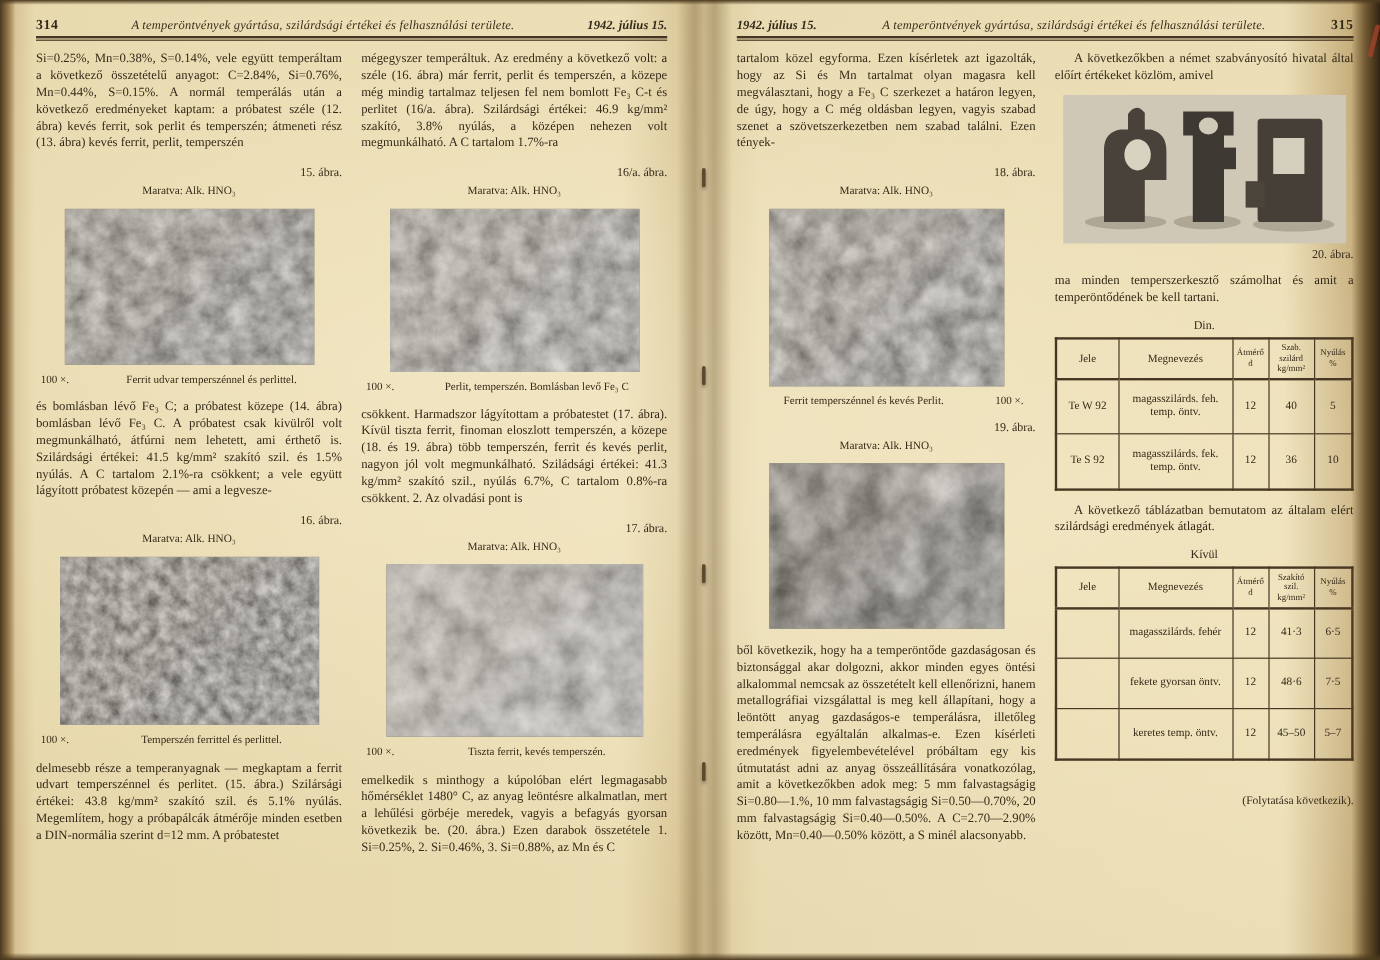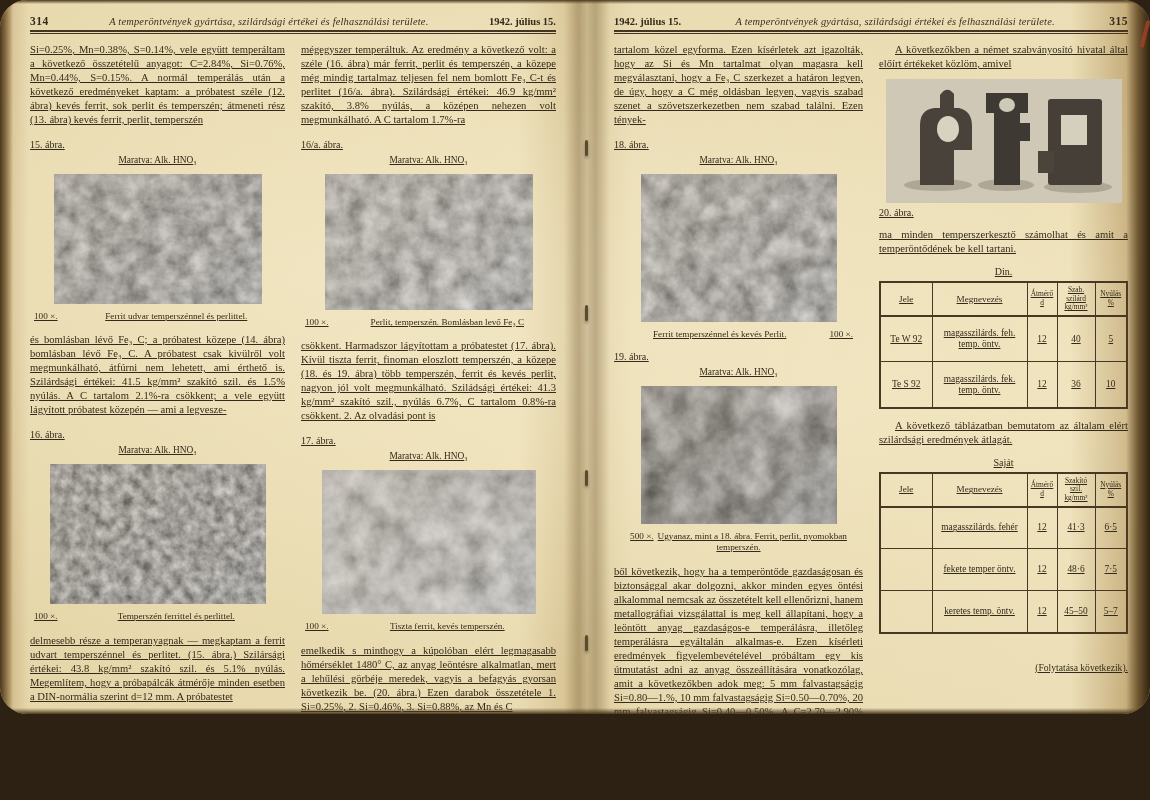--- a/index.html
+++ b/index.html
@@ -1,23 +1,23 @@
 <!DOCTYPE html>
 <html><head>
 <meta charset="utf-8">
 <style>
   *{box-sizing:border-box}
   html,body{margin:0;padding:0}
   body{width:1150px;height:800px;overflow:hidden;background:#2c2113;
        font-family:"Liberation Serif","DejaVu Serif",serif;color:#342a19;}
-  .spread{position:relative;width:1150px;height:714px;overflow:hidden;
+  .spread{position:relative;width:1150px;height:800px;overflow:hidden;
     background:
       radial-gradient(ellipse at 28% 38%, rgba(255,248,224,.35), transparent 62%),
       radial-gradient(ellipse at 76% 55%, rgba(255,246,218,.28), transparent 58%),
-      linear-gradient(90deg,#c8ad7d 0%,#e6d7aa 2.5%,#eadcb2 45%,#d5c190 50%,#e8dab0 55%,#ecdfb7 93%,#bfa470 99%); border-radius: 27px;}
+      linear-gradient(90deg,#c8ad7d 0%,#e6d7aa 2.5%,#eadcb2 45%,#d5c190 50%,#e8dab0 55%,#ecdfb7 93%,#bfa470 99%);}
   .edge-left{position:absolute;left:0;top:0;bottom:0;width:13px;
     background:linear-gradient(90deg,#4a3820,#8a6f43 45%,rgba(138,111,67,0));}
   .edge-right{position:absolute;right:0;top:0;bottom:0;width:24px;
     background:linear-gradient(270deg,#30230f,#6d5530 48%,rgba(109,85,48,0));}
   .edge-top{position:absolute;left:0;right:0;top:0;height:4px;
     background:linear-gradient(#4c3a1e,rgba(0,0,0,0));}
   .edge-bottom{position:absolute;left:0;right:0;bottom:0;height:6px;
     background:linear-gradient(rgba(0,0,0,0),#4c3a1e);}
   .gutter{position:absolute;left:564px;top:0;bottom:0;width:46px;
     background:linear-gradient(90deg,rgba(0,0,0,0),rgba(118,94,56,.38) 32%,rgba(92,72,40,.16) 50%,rgba(118,94,56,.38) 68%,rgba(0,0,0,0));}
@@ -26,29 +26,29 @@
   .ink-mark{position:absolute;right:3px;top:20px;width:4px;height:28px;background:#a23f28;
     transform:rotate(14deg);border-radius:2px;opacity:.85;}
 
   .page{position:absolute;top:0;height:800px}
   .page-left{left:0;width:566px;padding:15px 10px 10px 30px;}
   .page-right{left:604px;width:546px;padding:15px 22px 10px 10px;}
 
   .phead{display:flex;align-items:baseline;margin-bottom:3px;}
   .phead .num{font-size:11.5px;font-weight:bold;letter-spacing:.5px;}
   .phead .t{flex:1;text-align:center;font-style:italic;font-size:10.4px;letter-spacing:.2px;color:#3a2f1d;}
-  .phead .d{font-size:10.5px;font-weight:bold;white-space:nowrap;}
+  .phead .d{font-size:10.5px;font-weight:bold;white-space:nowrap;font-style:italic;}
   .rule{height:4px;border-top:2px solid #453521;border-bottom:1px solid #453521;margin-bottom:9px;}
 
   .cols{display:flex;gap:16px;}
-  .col{flex:1;min-width:0;text-decoration:underline;}
+  .col{flex:1;min-width:0;}
   p.body{margin:0;font-size:10.6px;line-height:14px;text-align:justify;}
   .ind{text-indent:16px;}
 
-  .figtitle{text-align:left;font-size:10px;margin-top:12px;}
+  .figtitle{text-align:right;font-size:10px;margin-top:12px;}
   .figetch{text-align:center;font-size:9.4px;margin:5px 0 9px;}
   .micro{position:relative;margin:0 auto;overflow:hidden;background:#8b8679;}
   .micro svg{display:block;width:100%;height:100%;}
   .micro::after{content:"";position:absolute;inset:0;pointer-events:none;
     background:linear-gradient(135deg,rgba(122,102,66,.20),rgba(76,62,40,.14));}
   .figcap{font-size:9.2px;margin-top:7px;display:flex;align-items:baseline;}
   .figcap .mag{white-space:nowrap;margin:0 10px 0 4px;}
   .figcap .ct{flex:1;text-align:center;}
   .figcap.block{display:block;text-align:center;line-height:11px;}
   .figcap.block .mag{margin:0 4px 0 0;}
@@ -227,23 +227,20 @@
                   <feComponentTransfer>
                     <feFuncR type="gamma" amplitude="1.05" exponent="1.45"></feFuncR>
                     <feFuncG type="gamma" amplitude="1.05" exponent="1.45"></feFuncG>
                     <feFuncB type="gamma" amplitude="1.05" exponent="1.45"></feFuncB>
                     <feFuncA type="linear" slope="0" intercept="1"></feFuncA>
                   </feComponentTransfer>
                 </filter>
                 <rect width="100%" height="100%" fill="#8a857a" filter="url(#nz5)"></rect>
               </svg>
             </div>
-          <div class="figcap block">
-            <span class="mag">500 ×.</span><span>Ugyanaz, mint a 18. ábra. Ferrit, perlit, nyomokban temperszén.</span>
-          </div>
         </div>
         <p class="body" style="margin-top:12px">ből következik, hogy ha a temperöntőde gazdaságosan és biztonsággal akar dolgozni, akkor minden egyes öntési alkalommal nemcsak az összetételt kell ellenőrizni, hanem metallográfiai vizsgálattal is meg kell állapítani, hogy a leöntött anyag gazdaságos-e temperálásra, illetőleg temperálásra egyáltalán alkalmas-e. Ezen kísérleti eredmények figyelembevételével próbáltam egy kis útmutatást adni az anyag összeállítására vonatkozólag, amit a következőkben adok meg: 5 mm falvastagságig Si=0.80—1.%, 10 mm falvastagságig Si=0.50—0.70%, 20 mm falvastagságig Si=0.40—0.50%. A C=2.70—2.90% között, Mn=0.40—0.50% között, a S minél alacsonyabb.</p>
       </div>
       <div class="col">
         <p class="body ind">A következőkben a német szabványosító hivatal által előírt értékeket közlöm, amivel</p>
         <div>
           <svg class="photo" width="236" height="124" viewBox="0 0 236 124">
             <rect x="0" y="0" width="236" height="124" fill="#cbc4b1"></rect>
             <rect x="0" y="0" width="236" height="124" fill="#d7d0bd" opacity="0.4"></rect>
             <ellipse cx="52" cy="106" rx="34" ry="6" fill="rgba(60,50,35,0.22)"></ellipse>
@@ -288,21 +285,21 @@
           <tr>
             <td>Te S 92</td>
             <td>magasszilárds. fek. temp. öntv.</td>
             <td>12</td>
             <td>36</td>
             <td>10</td>
           </tr>
         </tbody>
           </table>
         <p class="body ind" style="margin-top:10px">A következő táblázatban bemutatom az általam elért szilárdsági eredmények átlagát.</p>
-        <div class="tlabel">Saját</div>
+        <div class="tlabel">Kívül</div>
         <table class="dt sajat">
           <colgroup>
               <col style="width:52px">
               <col>
               <col style="width:30px">
               <col style="width:38px">
               <col style="width:32px">
             </colgroup>
           <tbody>
               <tr>
@@ -314,21 +311,21 @@
           </tr>
           <tr>
             <td></td>
             <td>magasszilárds. fehér</td>
             <td>12</td>
             <td>41·3</td>
             <td>6·5</td>
           </tr>
           <tr>
             <td></td>
-            <td>fekete temper öntv.</td>
+            <td>fekete gyorsan öntv.</td>
             <td>12</td>
             <td>48·6</td>
             <td>7·5</td>
           </tr>
           <tr>
             <td></td>
             <td>keretes temp. öntv.</td>
             <td>12</td>
             <td>45–50</td>
             <td>5–7</td>

